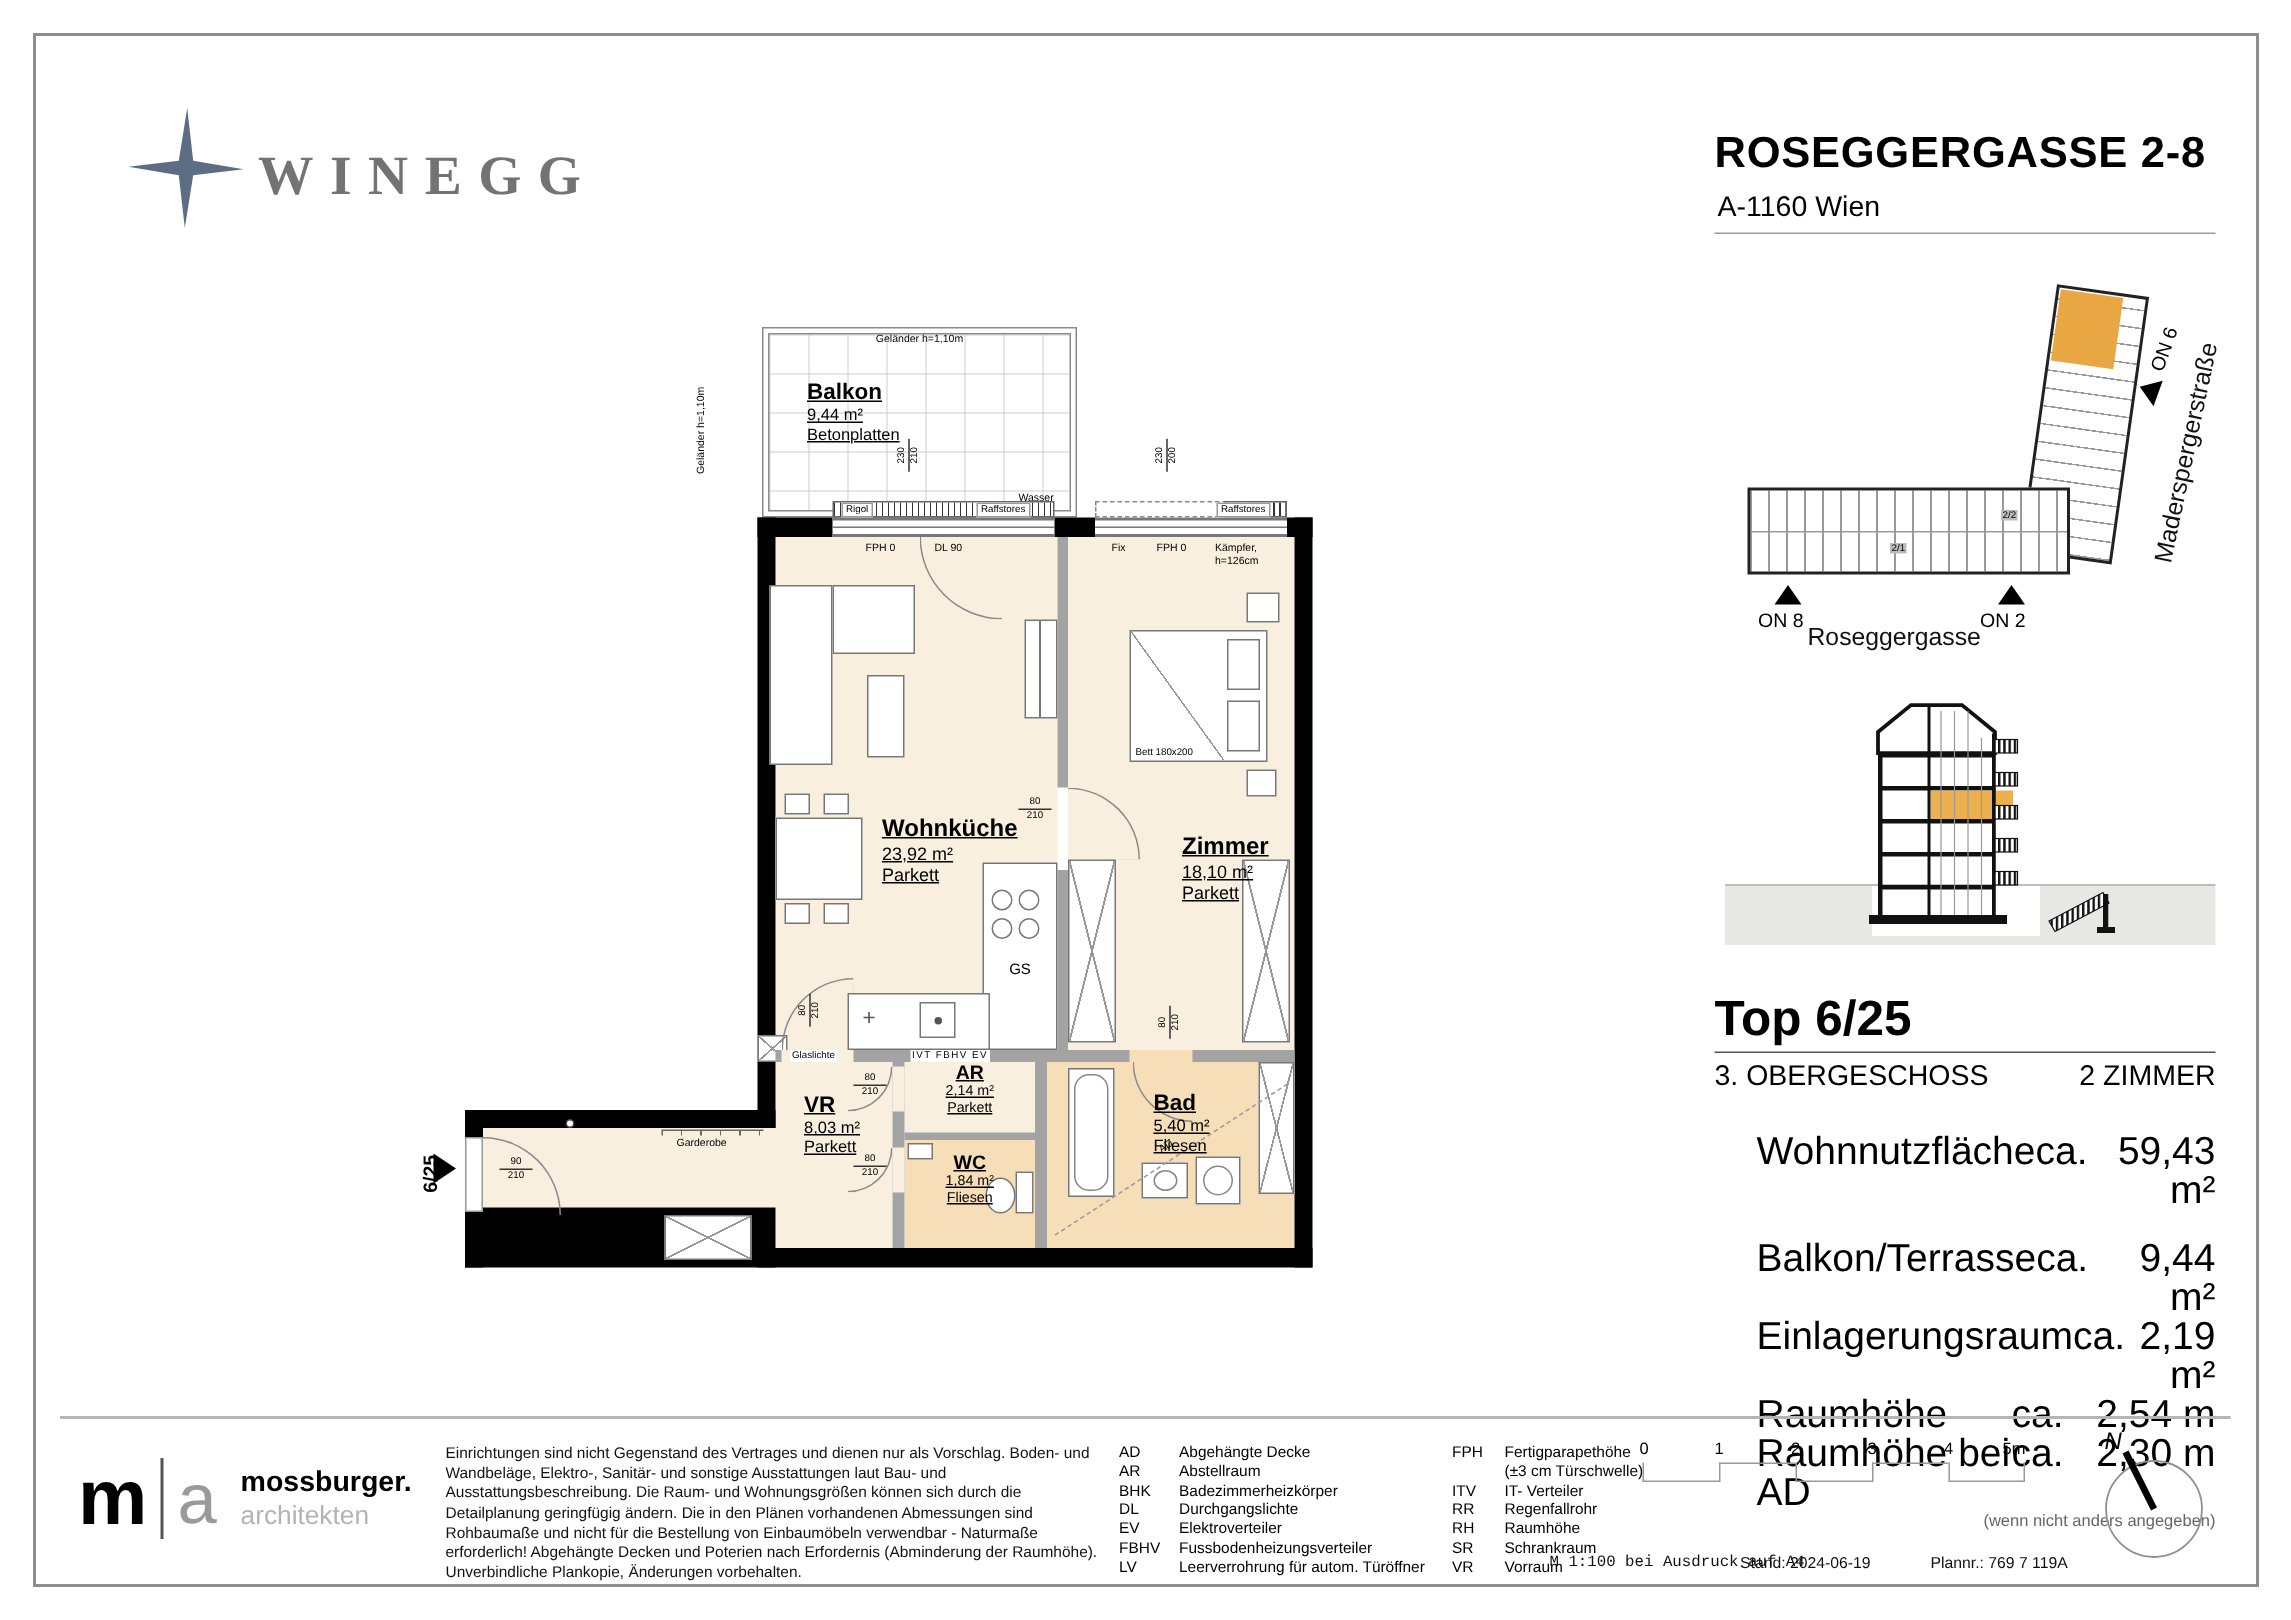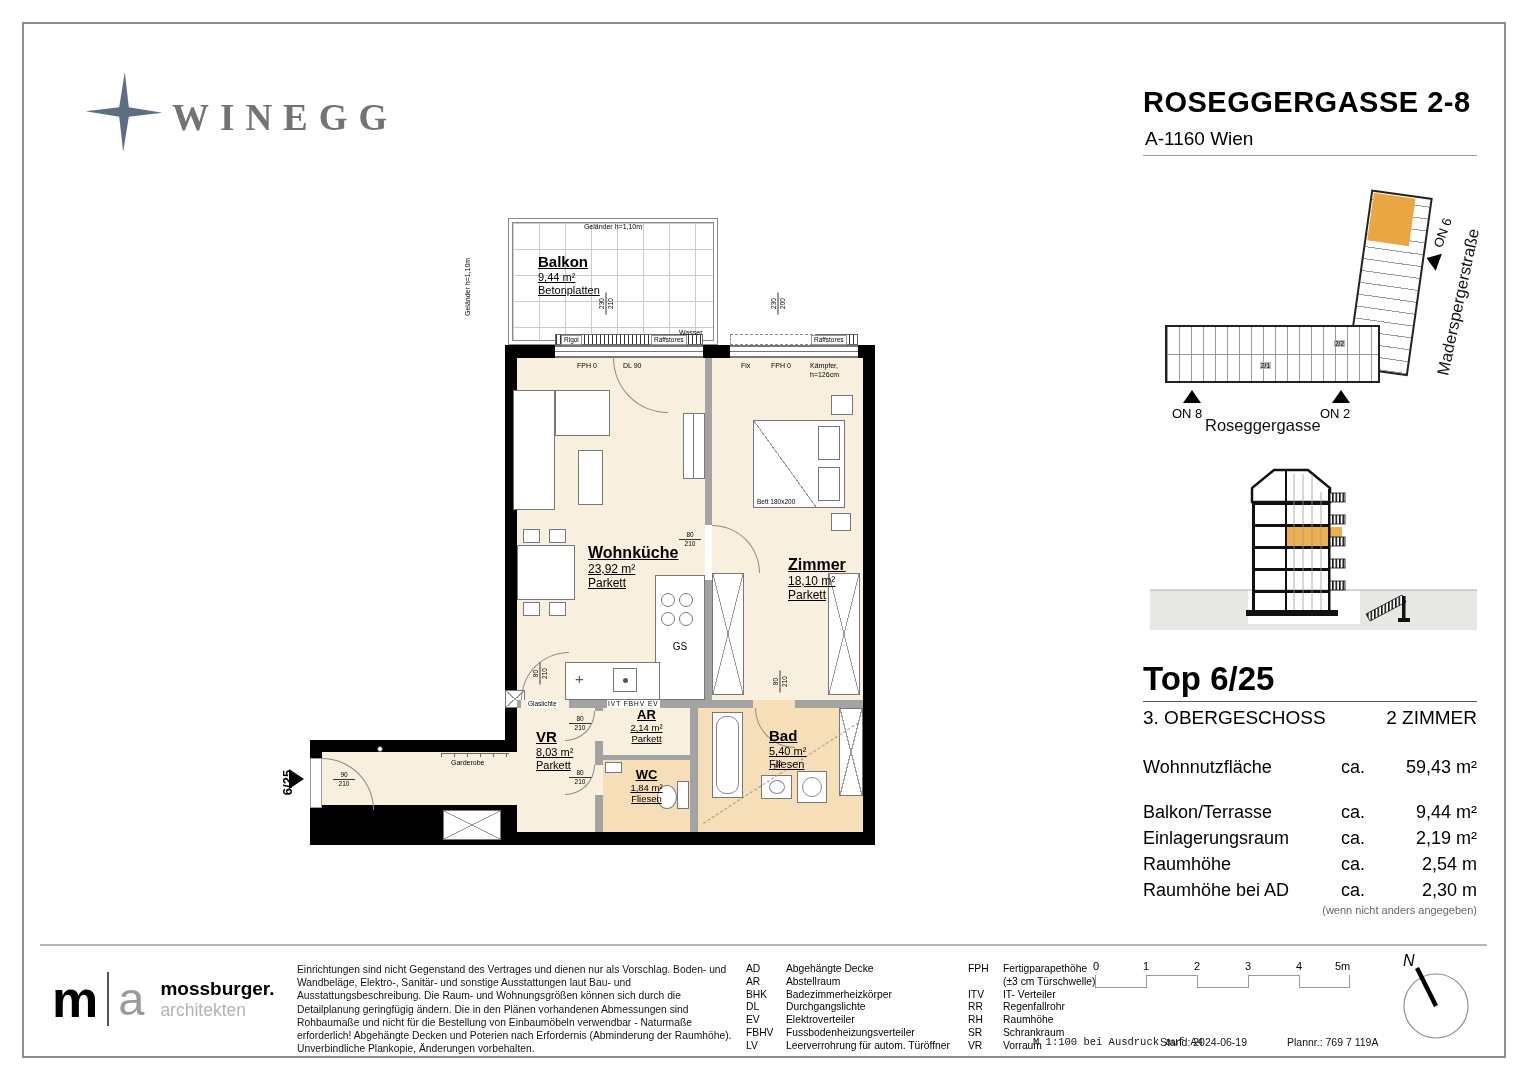--- a/index.html
+++ b/index.html
@@ -56,21 +56,21 @@
   .bldg{position:absolute;border:2px solid #222;background:repeating-linear-gradient(90deg,#999 0 1px,transparent 1px 12px),#fff;}
   .bldg-h{position:absolute;border:2px solid #222;background:repeating-linear-gradient(0deg,#999 0 1px,transparent 1px 12px),#fff;}
   .tri{position:absolute;width:0;height:0;border-left:9px solid transparent;border-right:9px solid transparent;border-bottom:13px solid #000;}
   .sp-lab{position:absolute;font-size:13px;}
   .street{position:absolute;font-size:16.5px;color:#111;}
   
   #unit-info{position:absolute;left:1143px;top:659px;width:334px;}
   #unit-info h1{font-size:33px;line-height:40px;border-bottom:1.5px solid #555;padding-bottom:2px;}
   .ui-row{display:flex;font-size:19px;line-height:24px;padding-top:4px;}
   .ui-row .sp{flex:1;}
-  .mrow{display:flex;font-size:18px;line-height:26px;}
+  .mrow{display:flex;font-size:26px;line-height:26px;margin-left:28px;}
   .mrow .lab{flex:1;}
   .mrow .ca{width:44px;}
   .mrow .val{width:92px;text-align:right;}
   .note{font-size:11px;color:#666;text-align:right;margin-top:1px;}
   
   .fdiv{position:absolute;left:40px;top:944px;width:1447px;height:2px;background:#b5b5b5;}
   .arch{position:absolute;left:52px;top:972px;display:flex;align-items:center;}
   .arch .m{font-size:52px;font-weight:bold;line-height:46px;}
   .arch .bar{width:2px;height:54px;background:#555;margin:0 9px;}
   .arch .a{font-size:47px;color:#9a9a9a;line-height:46px;}

